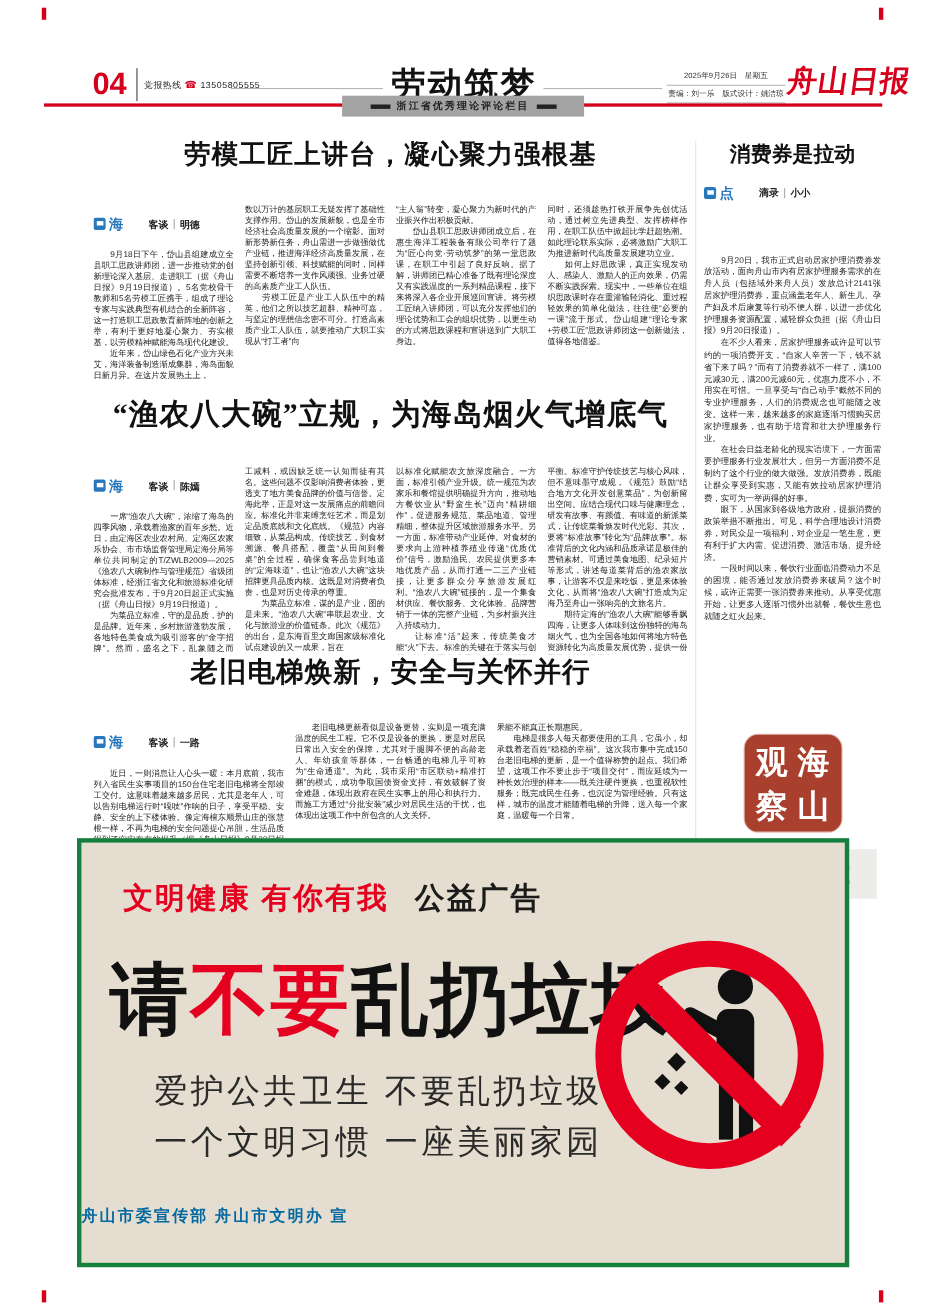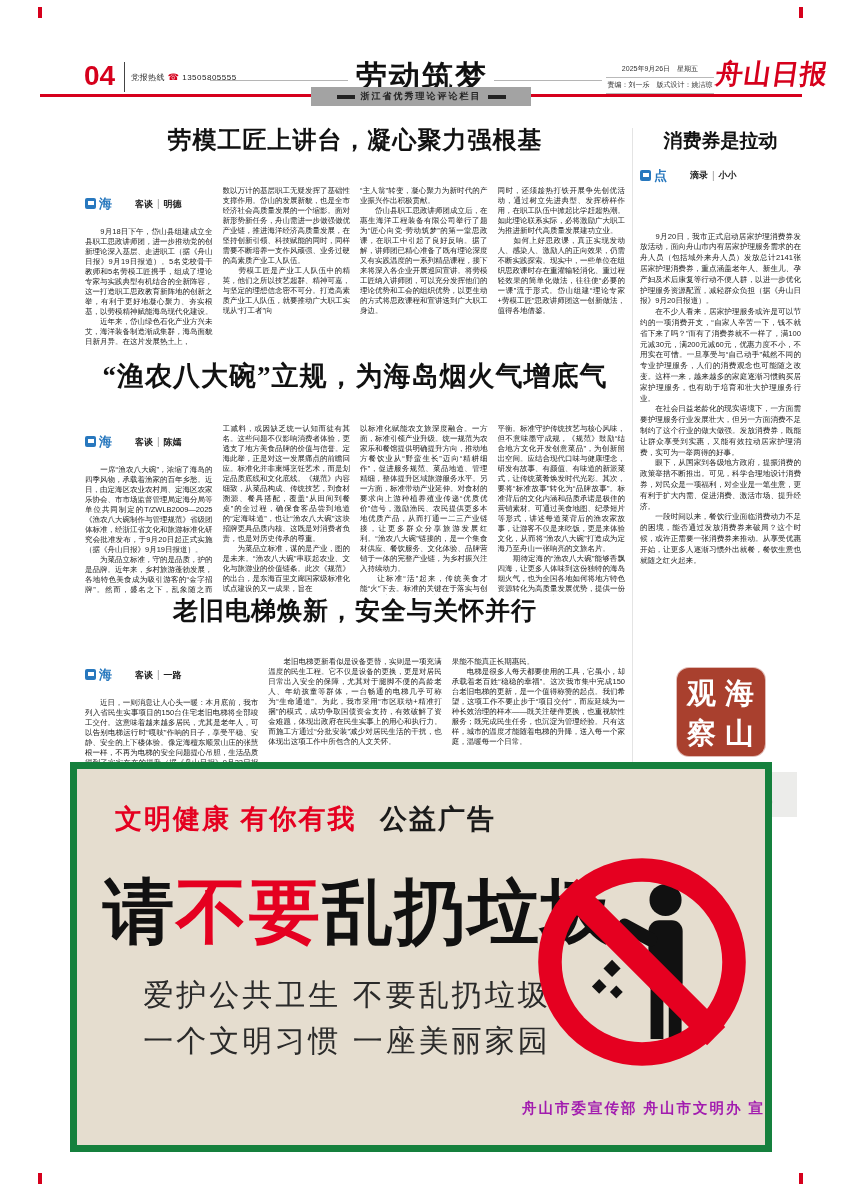--- a/index.html
+++ b/index.html
@@ -59,34 +59,34 @@
   .seal { width:88px; height:88px; margin:12px auto 0; background:#a9402e; border-radius:12px;
     display:grid; grid-template-columns:1fr 1fr; grid-template-rows:1fr 1fr; padding:6px;
     box-shadow:0 0 0 1px rgba(169,64,46,.35); }
   .seal span { display:flex; align-items:center; justify-content:center; color:#fff;
     font-family:"Liberation Serif", serif; font-weight:900; font-size:29px; }
   .side-note { width:152px; margin:16px auto 0; background:#ececea; padding:9px 5px;
     font-size:8px; line-height:1.7; color:#333; text-align:center; white-space:pre-line; }
 
   
   .ad { position:absolute; left:70px; top:762px; width:702px; height:390px;
-    background:#e5ddcf; border:7px solid #15803d; }
+    background:#e5ddcf; border:4px solid #15803d; }
   .ad-tagline { position:absolute; left:38px; top:32px; font-size:27px; font-weight:900; letter-spacing:2px; white-space:nowrap; }
   .ad-tag-red { color:#e50020; }
   .ad-tag-black { color:#1a1a1a; margin-left:14px; }
   .ad-headline { position:absolute; left:26px; top:96px; font-size:71px; font-weight:900;
     letter-spacing:2px; white-space:nowrap; font-family:"Liberation Sans", sans-serif; color:#111; }
   .ad-red { color:#e50020; }
   .ad-sub { position:absolute; left:22px; width:496px; text-align:center; font-size:30px;
     letter-spacing:3px; color:#2a2a2a; font-weight:500; white-space:nowrap; }
   .ad-sub1 { top:206px; }
   .ad-sub2 { top:252px; }
   .ad-sign { position:absolute; right:16px; top:86px; width:214px; height:214px; }
-  .ad-credit { position:absolute; left:0; top:330px; width:100%; text-align:right;
-    font-size:14.5px; color:#a21caf; letter-spacing:2px; font-weight:bold; }
+  .ad-credit { position:absolute; left:0; top:330px; width:100%; text-align:left;
+    font-size:14.5px; color:#0369a1; letter-spacing:2px; font-weight:bold; }
 </style>
 </head>
 <body>
 
 <div class="page">
 
   <div class="crop" style="left:38px;top:7px;"></div>
   <div class="crop" style="left:799px;top:7px;"></div>
   <div class="crop" style="left:38px;top:1173px;"></div>
   <div class="crop" style="left:799px;top:1173px;"></div>

